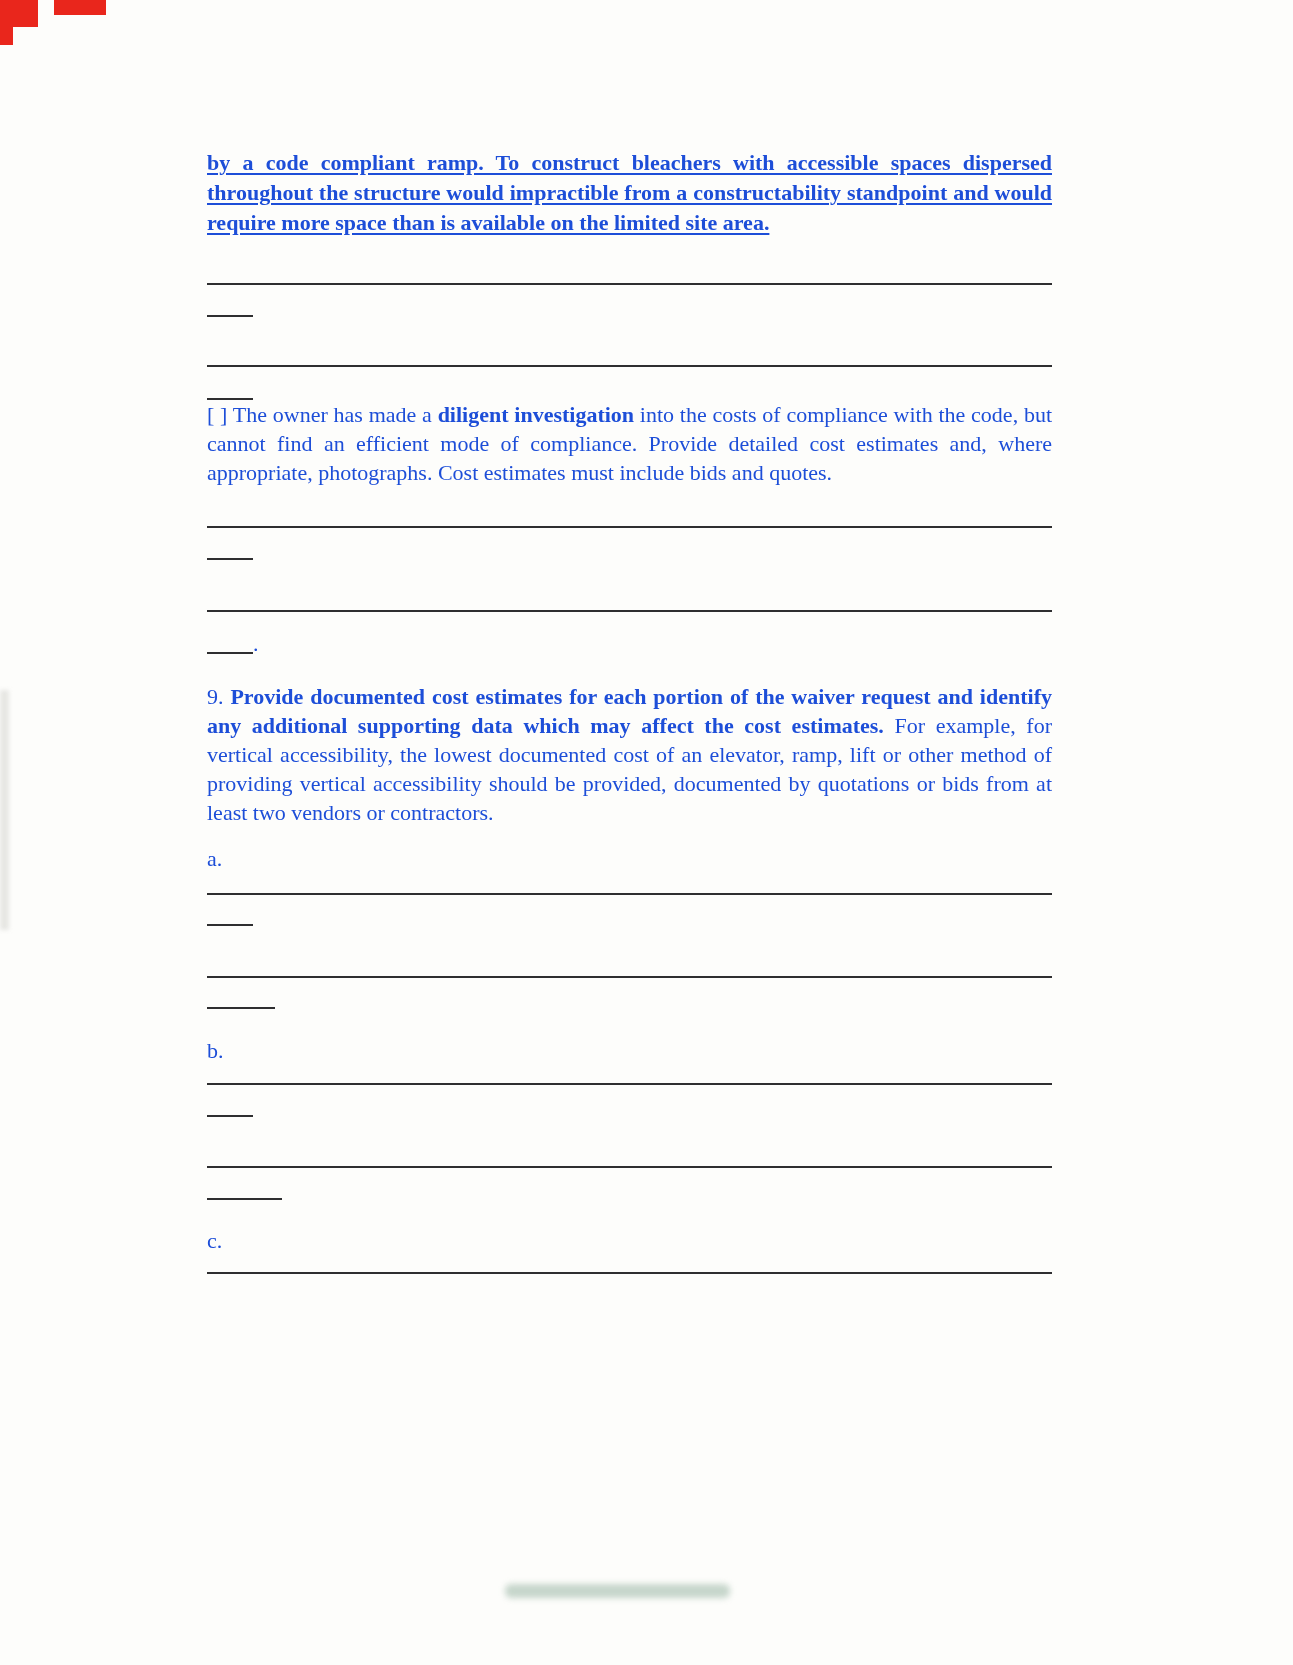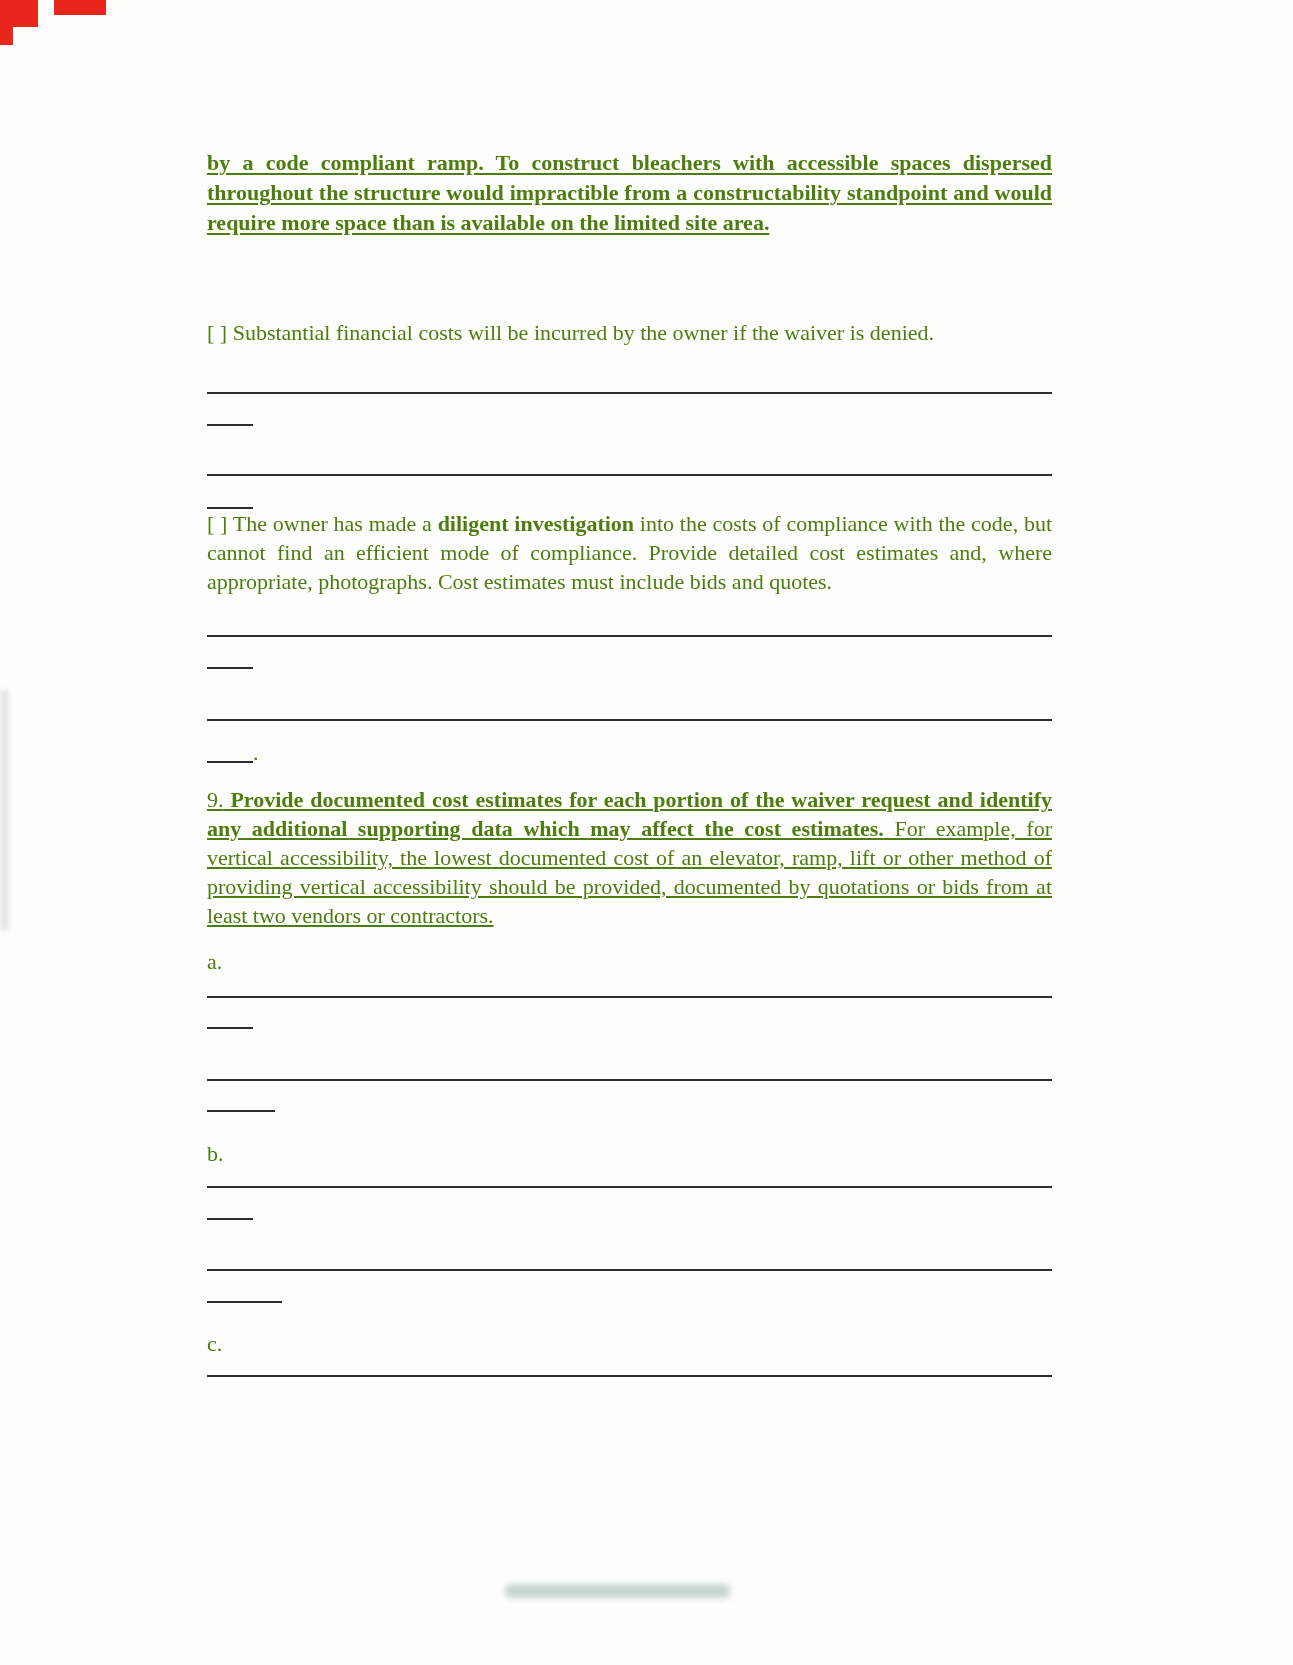--- a/index.html
+++ b/index.html
@@ -6,21 +6,21 @@
   body { background: #e9e9e7; }
 
   .page {
     position: relative;
     width: 1293px;
     height: 1665px;
     margin: 0 auto;
     background: #fdfdfb;
     overflow: hidden;
     font-family: "Liberation Serif", serif;
-    color: #4d7c0f;
+    color: #1d4ed8;
   }
 
   
   .red-mark { position: absolute; }
   .red-mark.m1 { left: 0; top: 0; width: 38px; height: 27px; }
   .red-mark.m2 { left: 54px; top: 0; width: 52px; height: 15px; }
   .red-mark.m3 { left: 0; top: 27px; width: 13px; height: 18px; }
 
   .edge-smudge {
     position: absolute; left: 0; top: 690px; width: 9px; height: 240px;
@@ -45,21 +45,21 @@
     text-align: justify;
     text-decoration: underline;
     text-decoration-thickness: 2px;
     text-underline-offset: 3px;
   }
 
   .just { text-align: justify; }
 
   .cb1 { margin-top: 80px; }
   .cb2 { }
-  .p9  { margin-top: 22px; text-decoration: underline; }
+  .p9  { margin-top: 28px; }
 
   .label { display: block; }
   .la { margin-top: 17px; }
   .lb { margin-top: 27px; }
   .lc { margin-top: 26px; }
 
   .rule {
     border-bottom: 2px solid #2e2e30;
     height: 0;
   }
@@ -100,24 +100,20 @@
   <div class="red-mark m3" style="background-color: rgb(233, 38, 28);"></div>
 
   <div class="edge-smudge"></div>
 
   <div class="bottom-artifact" style="background-color: rgb(143, 174, 155);"></div>
 
   <main class="content">
 
     <p class="heading">by a code compliant ramp.  To construct bleachers with accessible spaces dispersed throughout the structure would impractible from a constructability standpoint and would require more space than is available on the limited site area.</p>
 
-    <p class="cb1">
-      <span>[ ]</span>
-      <span>Substantial financial costs will be incurred by the owner if the waiver is denied.</span>
-    </p>
 
     <div class="rule long r1"></div>
     <div class="rule short s1"></div>
     <div class="rule long r2"></div>
     <div class="rule short s2"></div>
 
     <p class="just cb2">
       <span>[ ]</span>
       <span>The owner has made a </span><b>diligent investigation</b><span> into the costs of compliance with the code, but cannot find an efficient mode of compliance. Provide detailed cost estimates and, where appropriate, photographs. Cost estimates must include bids and quotes.</span>
     </p>

